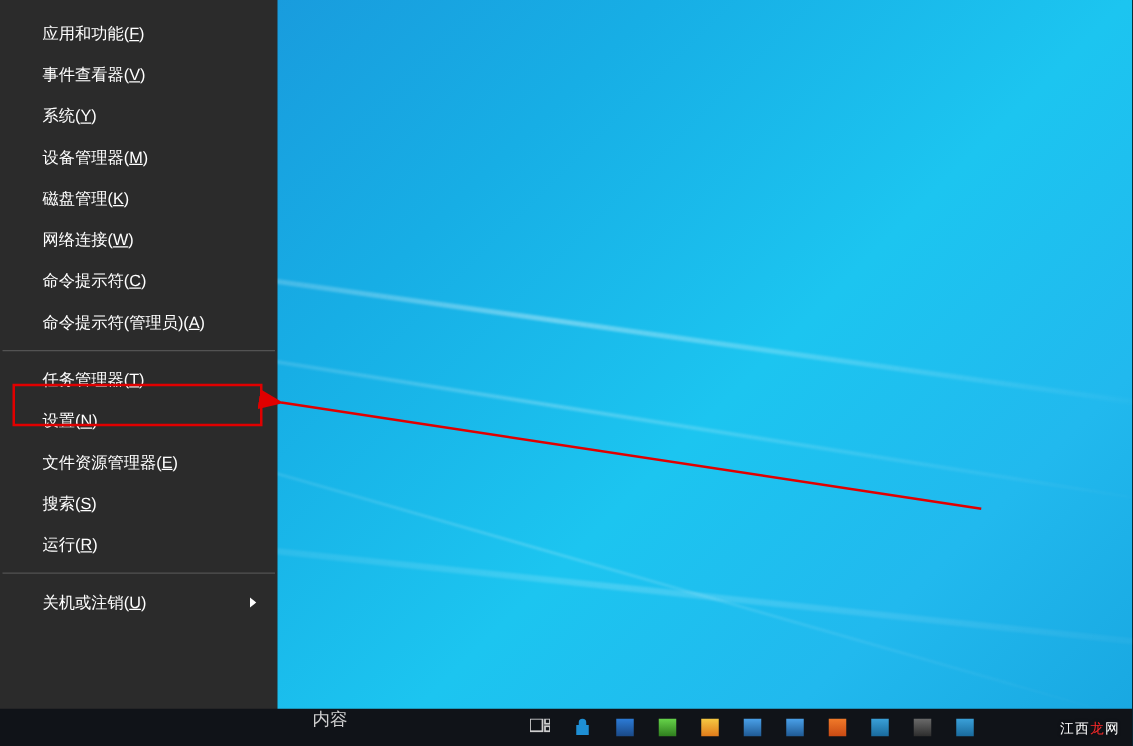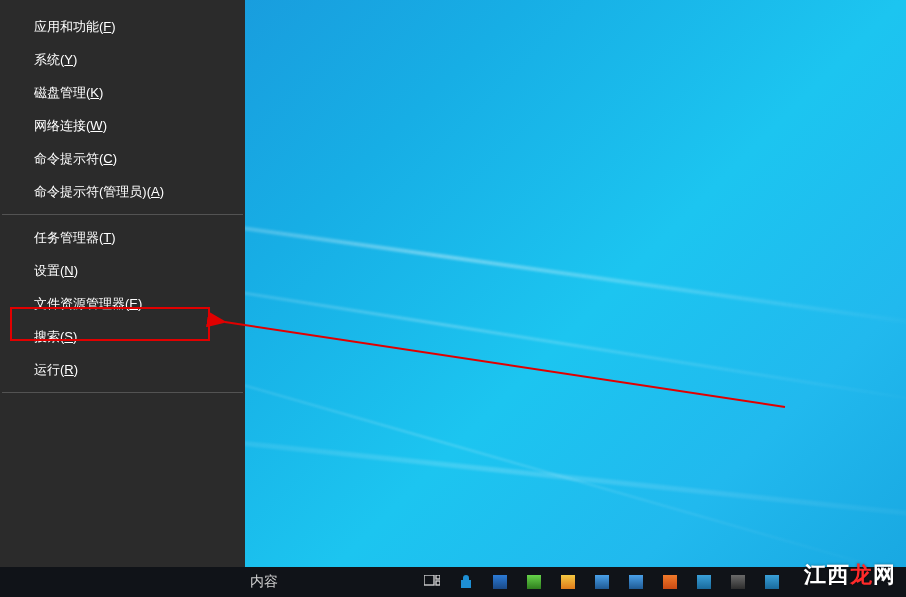--- a/index.html
+++ b/index.html
@@ -25,21 +25,21 @@
       transform-origin: left center;
       filter: blur(1px);
     }
     .ray1 { top: 185px; left: -50px; width: 1000px; transform: rotate(8deg); }
     .ray2 { top: 245px; left: -50px; width: 1000px; height:3px; transform: rotate(9deg); opacity:0.7; }
     .ray3 { top: 300px; left: -50px; width: 1000px; height:2px; transform: rotate(16deg); opacity:0.6; }
     .ray4 { top: 410px; left: -50px; width: 1100px; height:5px; transform: rotate(6deg); opacity:0.5; }
     .context-menu {
       position: absolute;
       top: 0; left: 0;
-      width: 245px;
+      width: 222px;
       height: 568px;
       background: #2b2b2b;
       color: #ffffff;
       display: flex;
       flex-direction: column;
       padding-top: 10px;
       padding-bottom: 6px;
     }
     .menu-item {
       height: 33px;
@@ -76,21 +76,20 @@
       border-top: 4px solid transparent;
       border-bottom: 4px solid transparent;
       border-left: 5px solid #ffffff;
     }
     .taskbar {
       position: absolute;
       bottom: 0; left: 0; right: 0;
       height: 30px;
       background: #101318;
       display: flex;
-      align-items: center;
       z-index: 30;
     }
     .taskbar-text {
       color: #cfcfcf;
       font-size: 14px;
       margin-left: 250px;
     }
     .taskbar-icons {
       position: absolute;
       right: 120px;
@@ -105,22 +104,22 @@
       display: flex; align-items: center; justify-content: center;
     }
     .sq { width: 14px; height: 14px; }
     .taskview-icon svg { fill: #d0d0d0; }
     .watermark {
       position: absolute;
       right: 4px;
       bottom: 4px;
       z-index: 60;
       color: #fff;
-      font-size: 22px;
-      font-weight: bold;
+      font-size: 11px;
+      font-weight: normal;
       padding: 3px 6px;
       letter-spacing: 1px;
       text-shadow: 0 0 3px rgba(0,0,0,0.4);
     }
     .watermark .red { color: #ff2a2a; }
     .annotation-svg {
       position: absolute;
       top: 0; left: 0;
       width: 906px; height: 597px;
       pointer-events: none;
@@ -135,23 +134,29 @@
   <div class="light-ray ray2"></div>
   <div class="light-ray ray3"></div>
   <div class="light-ray ray4"></div>
 </div>
 
 <div class="context-menu">
   <div class="menu-item">
     <span class="menu-label">应用和功能(<span class="ul">F</span>)</span>
   </div>
   <div class="menu-item">
+    <span class="menu-label">事件查看器(<span class="ul">V</span>)</span>
+  </div>
+  <div class="menu-item">
     <span class="menu-label">系统(<span class="ul">Y</span>)</span>
   </div>
   <div class="menu-item">
+    <span class="menu-label">设备管理器(<span class="ul">M</span>)</span>
+  </div>
+  <div class="menu-item">
     <span class="menu-label">磁盘管理(<span class="ul">K</span>)</span>
   </div>
   <div class="menu-item">
     <span class="menu-label">网络连接(<span class="ul">W</span>)</span>
   </div>
   <div class="menu-item">
     <span class="menu-label">命令提示符(<span class="ul">C</span>)</span>
   </div>
   <div class="menu-item">
     <span class="menu-label">命令提示符(管理员)(<span class="ul">A</span>)</span>
@@ -166,20 +171,24 @@
   <div class="menu-item">
     <span class="menu-label">文件资源管理器(<span class="ul">E</span>)</span>
   </div>
   <div class="menu-item">
     <span class="menu-label">搜索(<span class="ul">S</span>)</span>
   </div>
   <div class="menu-item">
     <span class="menu-label">运行(<span class="ul">R</span>)</span>
   </div>
   <div class="separator"></div>
+  <div class="menu-item">
+    <span class="menu-label">关机或注销(<span class="ul">U</span>)</span>
+    <span class="submenu-arrow"></span>
+  </div>
 </div>
 
 <div class="highlight-box"></div>
 
 <svg class="annotation-svg">
   <defs>
     <marker id="arrowhead" markerWidth="10" markerHeight="8" refX="1" refY="4" orient="auto">
       <polygon points="10 0, 0 4, 10 8" fill="#e10000"></polygon>
     </marker>
   </defs>

